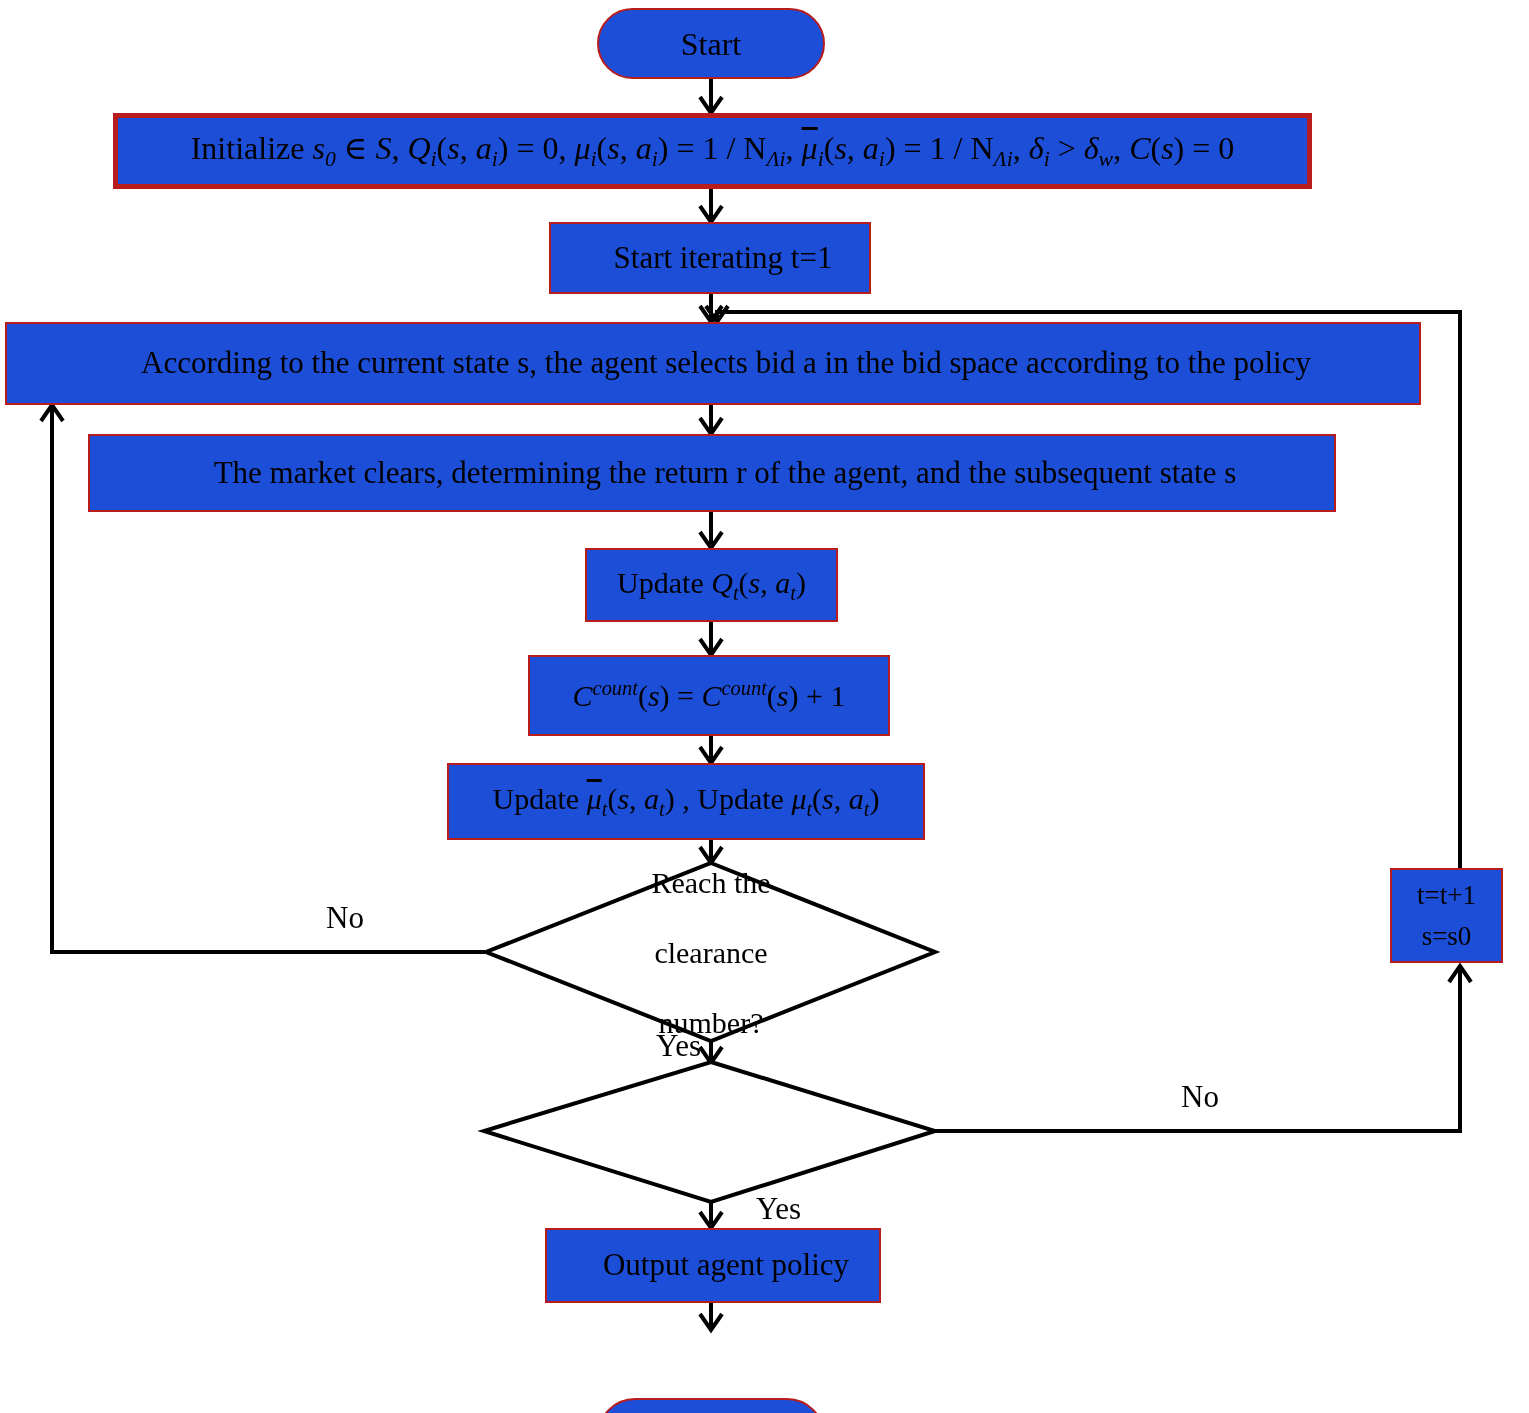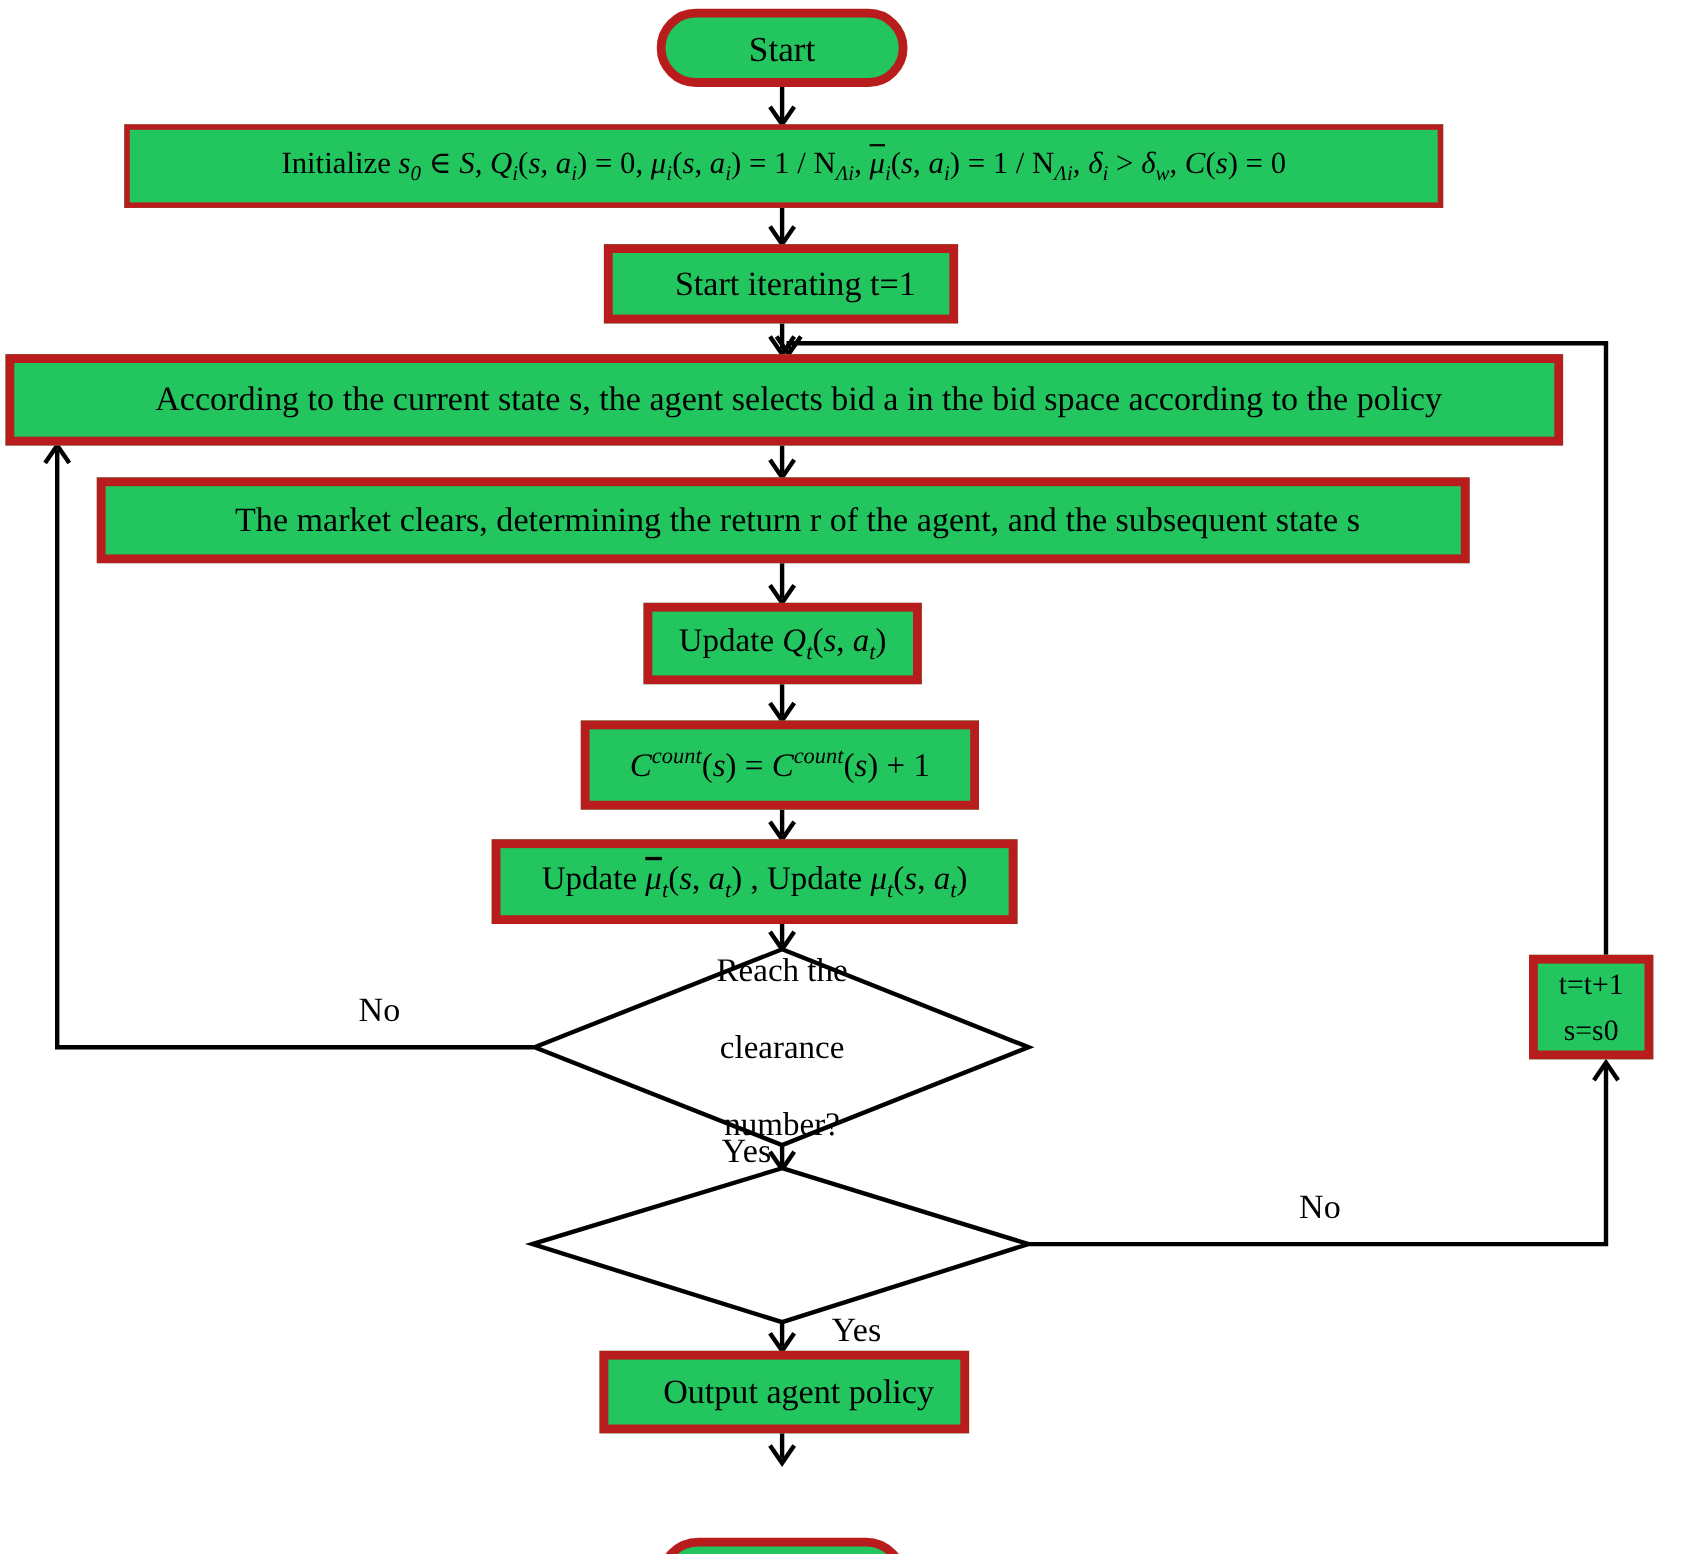--- a/index.html
+++ b/index.html
@@ -8,22 +8,22 @@
     width: 1529px;
     height: 1413px;
     background: #ffffff;
     color: #000000;
     font-family: "Liberation Serif", "DejaVu Serif", serif;
   }
   .canvas svg.wires { position: absolute; left: 0; top: 0; }
   .node {
     position: absolute;
     box-sizing: border-box;
-    border: 8px solid #b91c1c;
-    background: #22c55e;
+    border: 2px solid #b91c1c;
+    background: #1d4ed8;
     display: flex;
     align-items: center;
     justify-content: center;
     text-align: center;
     line-height: 1.25;
   }
   .terminator { border-radius: 38px; }
   .nowrap { white-space: nowrap; }
   .multiline { flex-direction: column; }
   .dlabel {
@@ -32,21 +32,21 @@
     flex-direction: column;
     align-items: center;
     justify-content: center;
     text-align: center;
     gap: 28px;
   }
   .edge-label { position: absolute; }
   .canvas sub, .canvas sup { font-style: italic; font-size: 0.68em; }
   .canvas sub { vertical-align: sub; }
   .ov { text-decoration: overline; }
-  .fs26 { font-size: 28px; }
+  .fs26 { font-size: 32px; }
   .fs27 { font-size: 27px; }
   .fs30 { font-size: 30px; align-items: center; }
   .fs31 { font-size: 31px; padding-left: 26px; }
   .fs32 { font-size: 32px; }
 </style>
 </head>
 <body>
 
 <div class="canvas">
 

